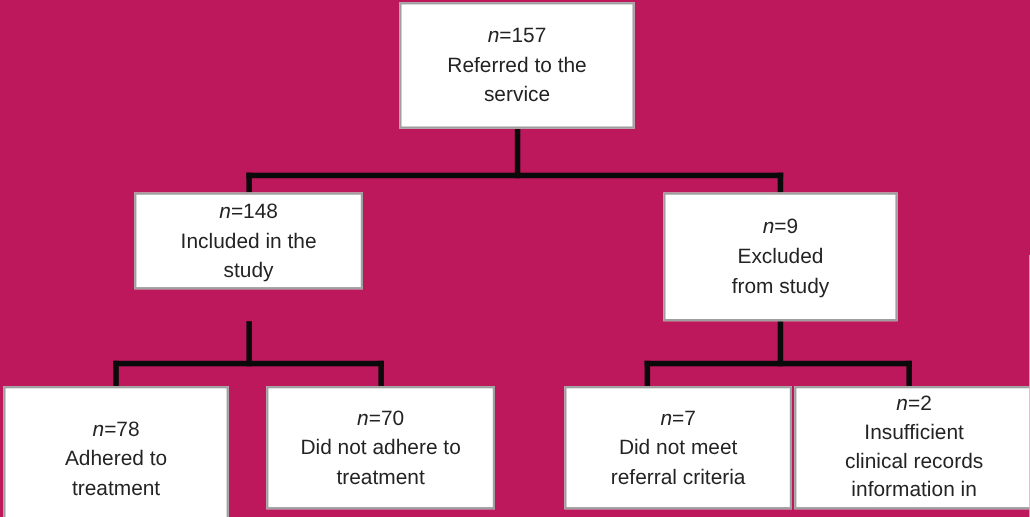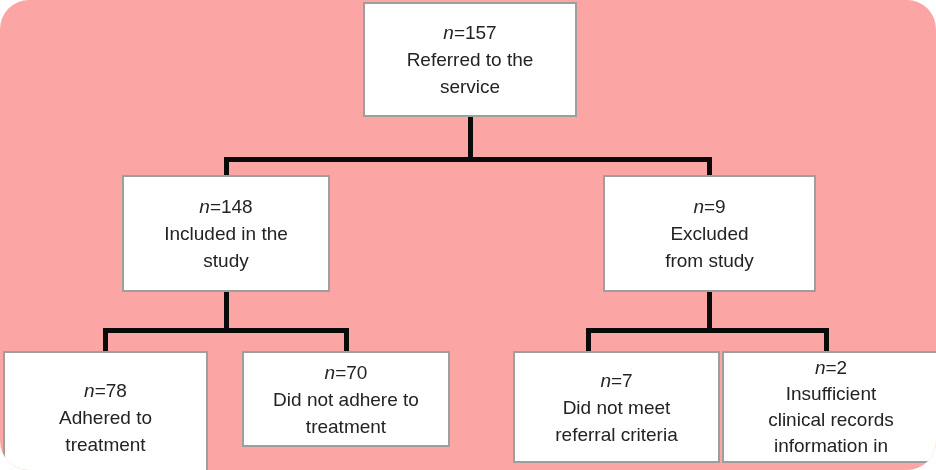--- a/index.html
+++ b/index.html
@@ -1,46 +1,45 @@
 <!DOCTYPE html>
 <html><head>
 <meta charset="utf-8">
 <style>
   html,body { margin:0; padding:0; background:#ffffff; }
   .stage {
     position:relative;
     width:936px; height:470px;
-    background:#fca5a5;
+    background:#be185d;
     font-family:"Liberation Sans", sans-serif;
     overflow:hidden;
-    border-radius:29px;
   }
   .node {
     position:absolute;
     background:#ffffff;
     border:2px solid #9e9e9e;
     box-sizing:border-box;
     display:flex;
     flex-direction:column;
     justify-content:center;
     align-items:center;
     text-align:center;
     font-size:19px;
     line-height:27px;
     color:#232323;
   }
   .node .count-line i { font-style:italic; }
   .conn { position:absolute; background:#0a0a0a; }
 
   
   #n0 { left:363px; top:2px;   width:214px; height:115px; }
-  #n1 { left:122px; top:175px; width:208px; height:117px; }
+  #n1 { left:122px; top:175px; width:208px; height:88px; }
   #n2 { left:603px; top:175px; width:213px; height:117px; }
   #n3 { left:3px;   top:351px; width:205px; height:133px; }
-  #n4 { left:242px; top:351px; width:208px; height:96px; }
+  #n4 { left:242px; top:351px; width:208px; height:112px; }
   #n5 { left:485px; top:351px; width:207px; height:112px;margin-left:28px; }
   #n6 { left:722px; top:351px; width:218px; height:112px; line-height:26px; }
 
   
   #c-stem1  { left:468px; top:117px; width:5px;   height:45px; }
   #c-bar1   { left:224px; top:157px; width:488px; height:5px;  }
   #c-drop1a { left:224px; top:157px; width:5px;   height:18px; }
   #c-drop1b { left:707px; top:157px; width:5px;   height:18px; }
 
   

